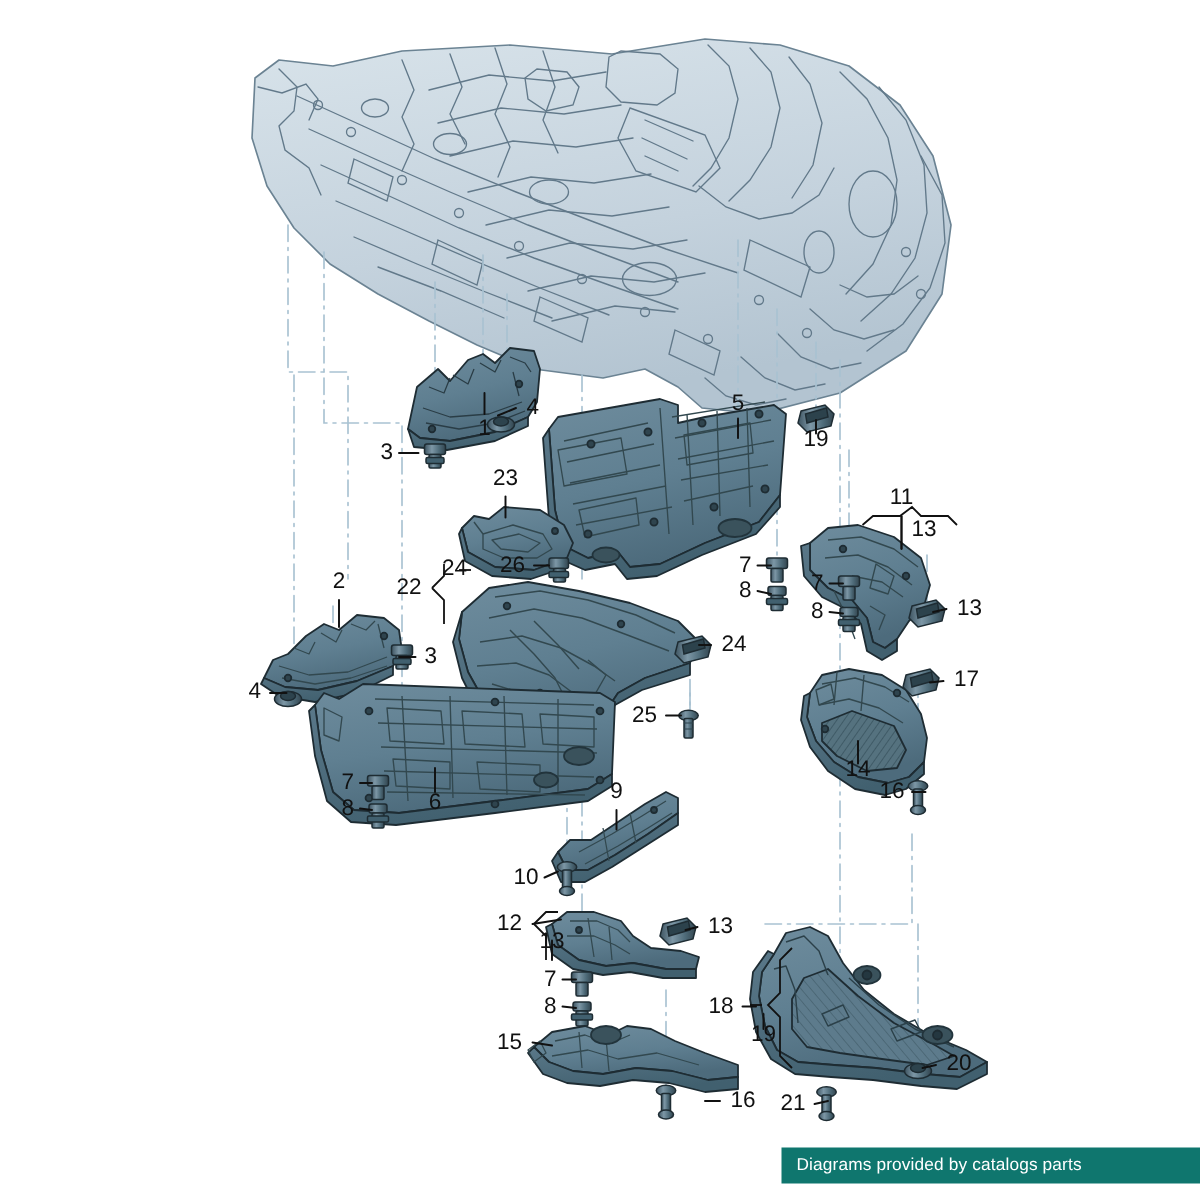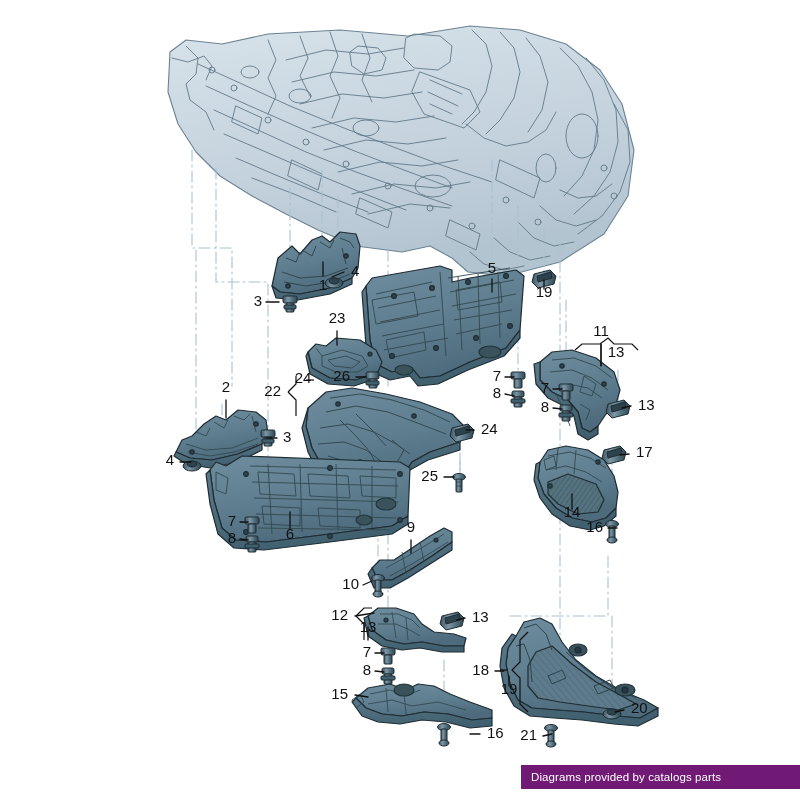--- a/index.html
+++ b/index.html
@@ -5,21 +5,21 @@
   html,body{margin:0;padding:0;background:#ffffff;}
   body{width:800px;height:800px;position:relative;overflow:hidden;
        font-family:"Liberation Sans", sans-serif;}
   #stage{position:absolute;left:0;top:0;width:800px;height:800px;}
   svg#diagram{position:absolute;left:0;top:0;width:800px;height:800px;display:block;}
 
   .num{font-family:"Liberation Sans", sans-serif;font-size:15px;fill:#111111;}
 
   #footer-badge{
     position:absolute;left:521px;top:765px;width:279px;height:24px;
-    background:#701a75;color:#ffffff;display:flex;align-items:center;
+    background:#0f766e;color:#ffffff;display:flex;align-items:center;
     padding-left:10px;box-sizing:border-box;
     font-size:11.5px;letter-spacing:.1px;
   }
 </style>
 </head>
 <body>
 
 <div id="stage">
 
 <svg id="diagram" viewBox="0 0 800 800">

